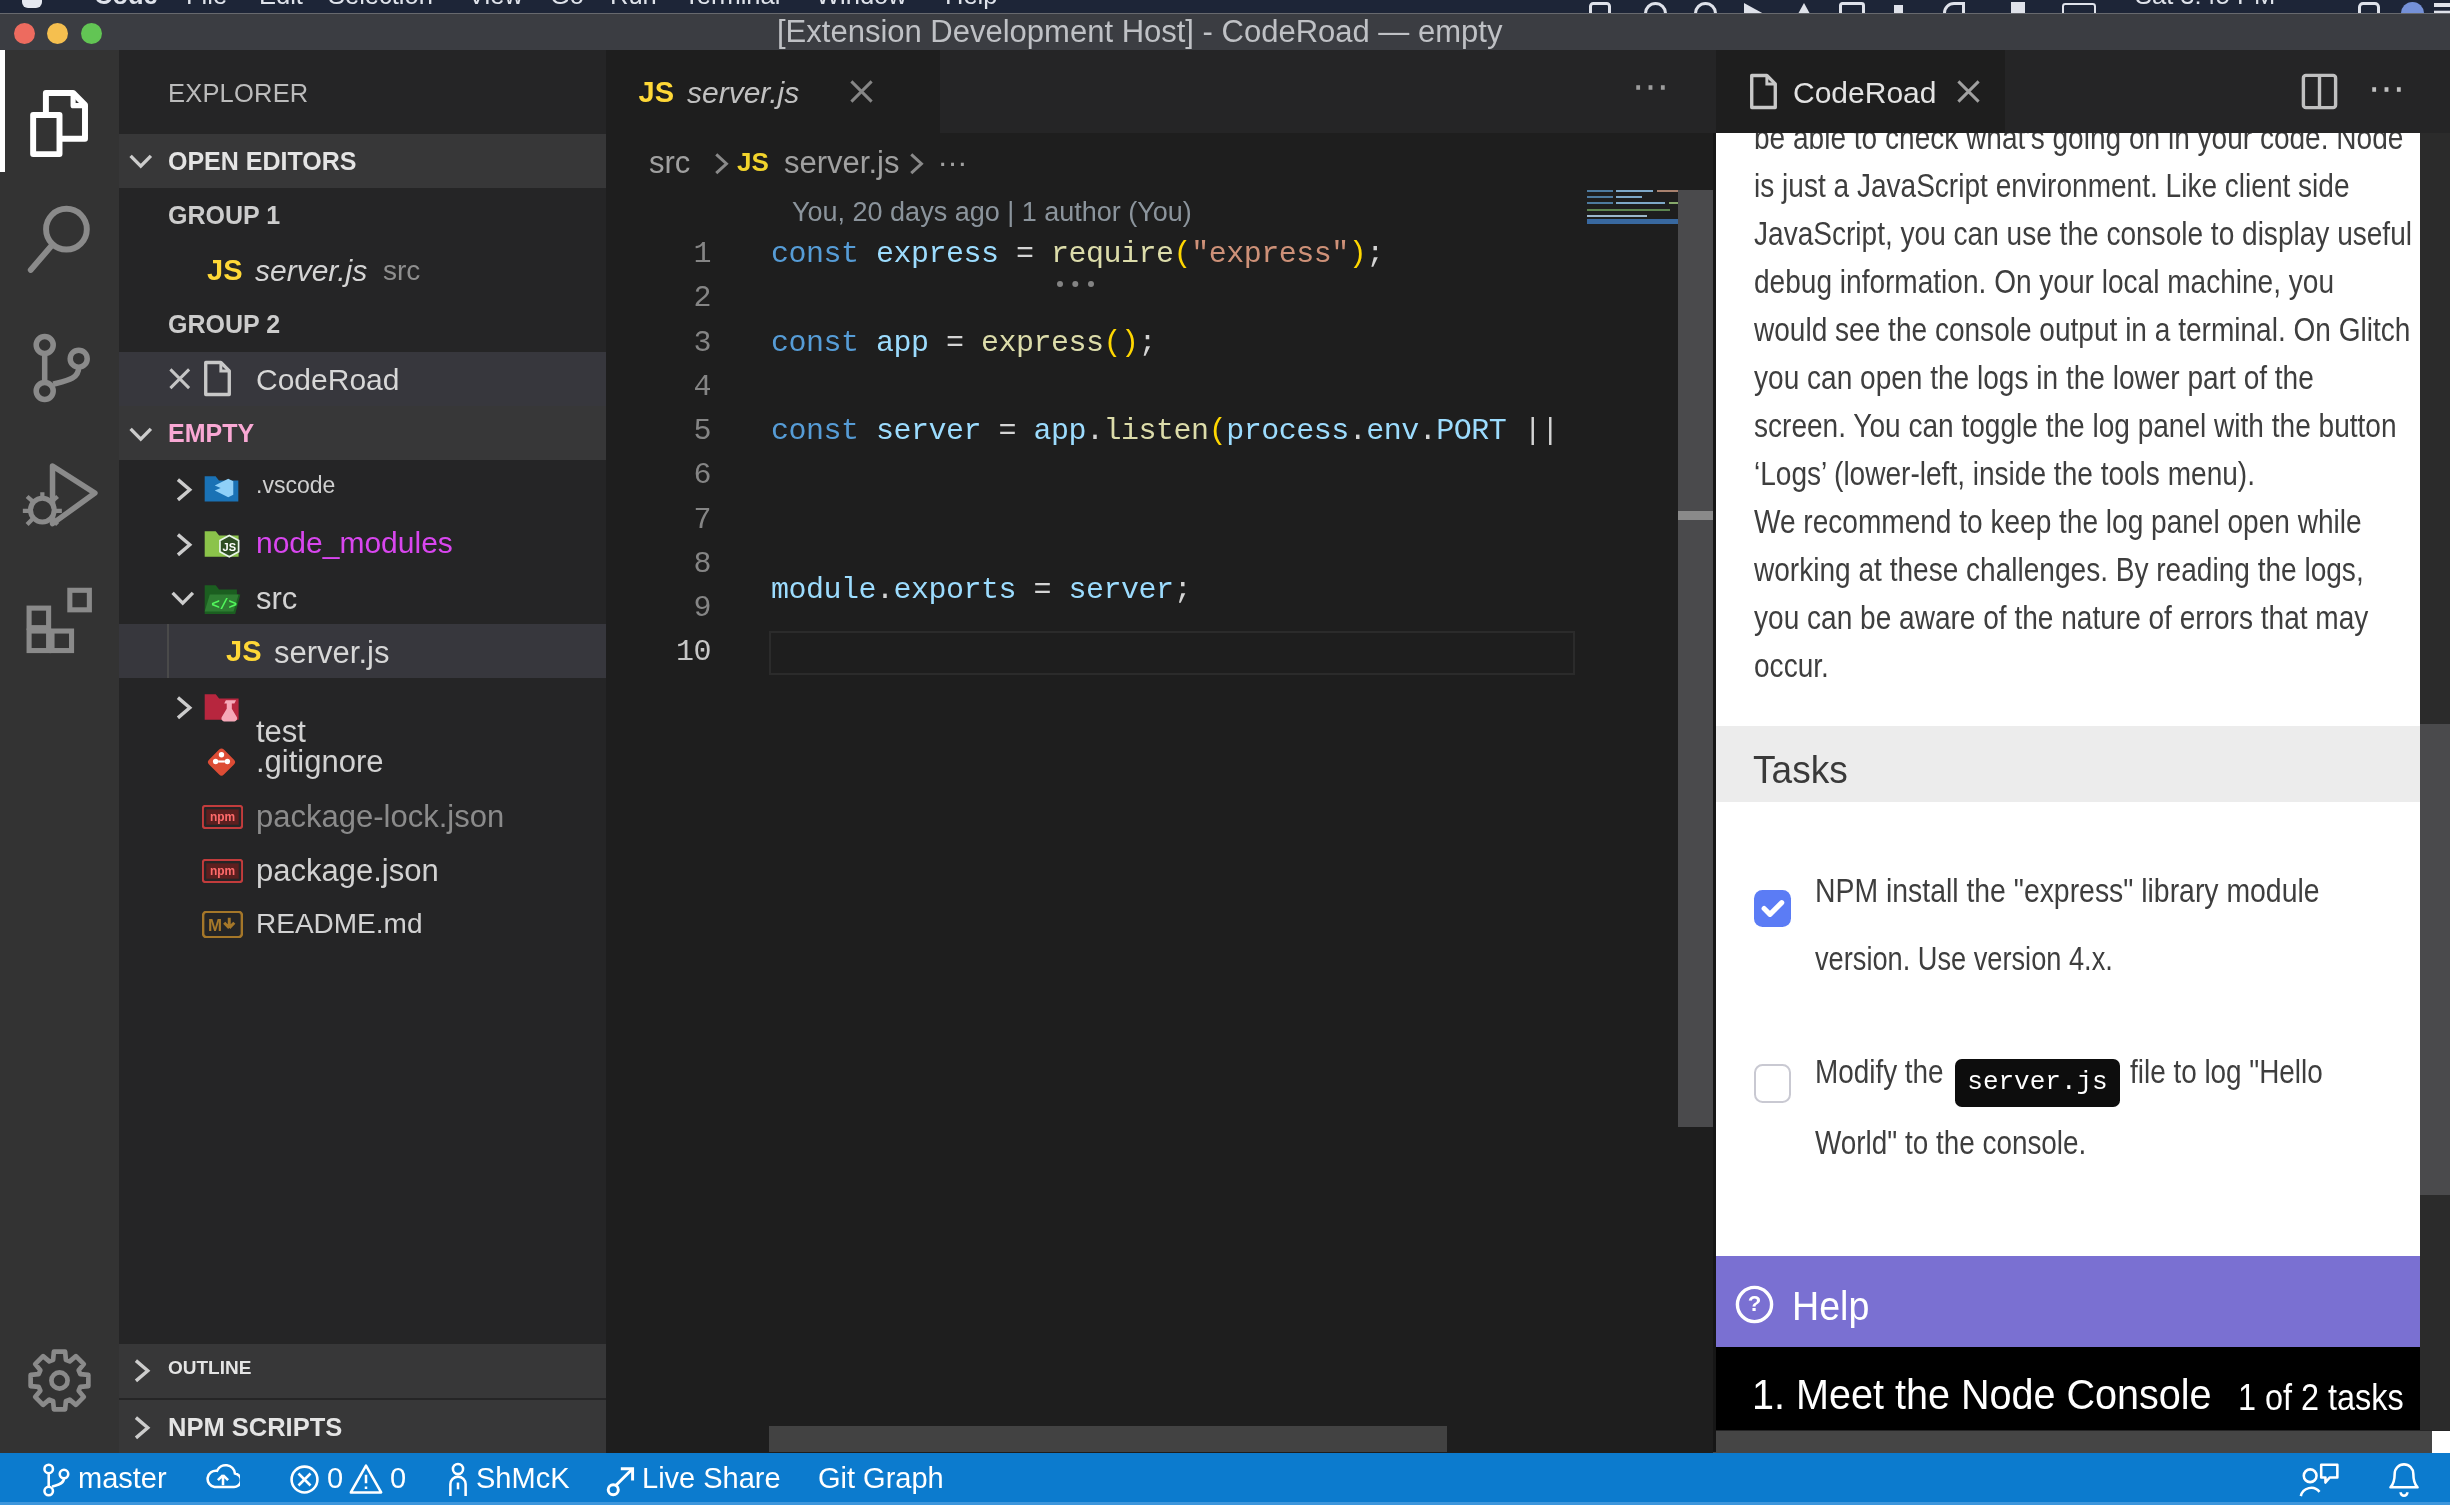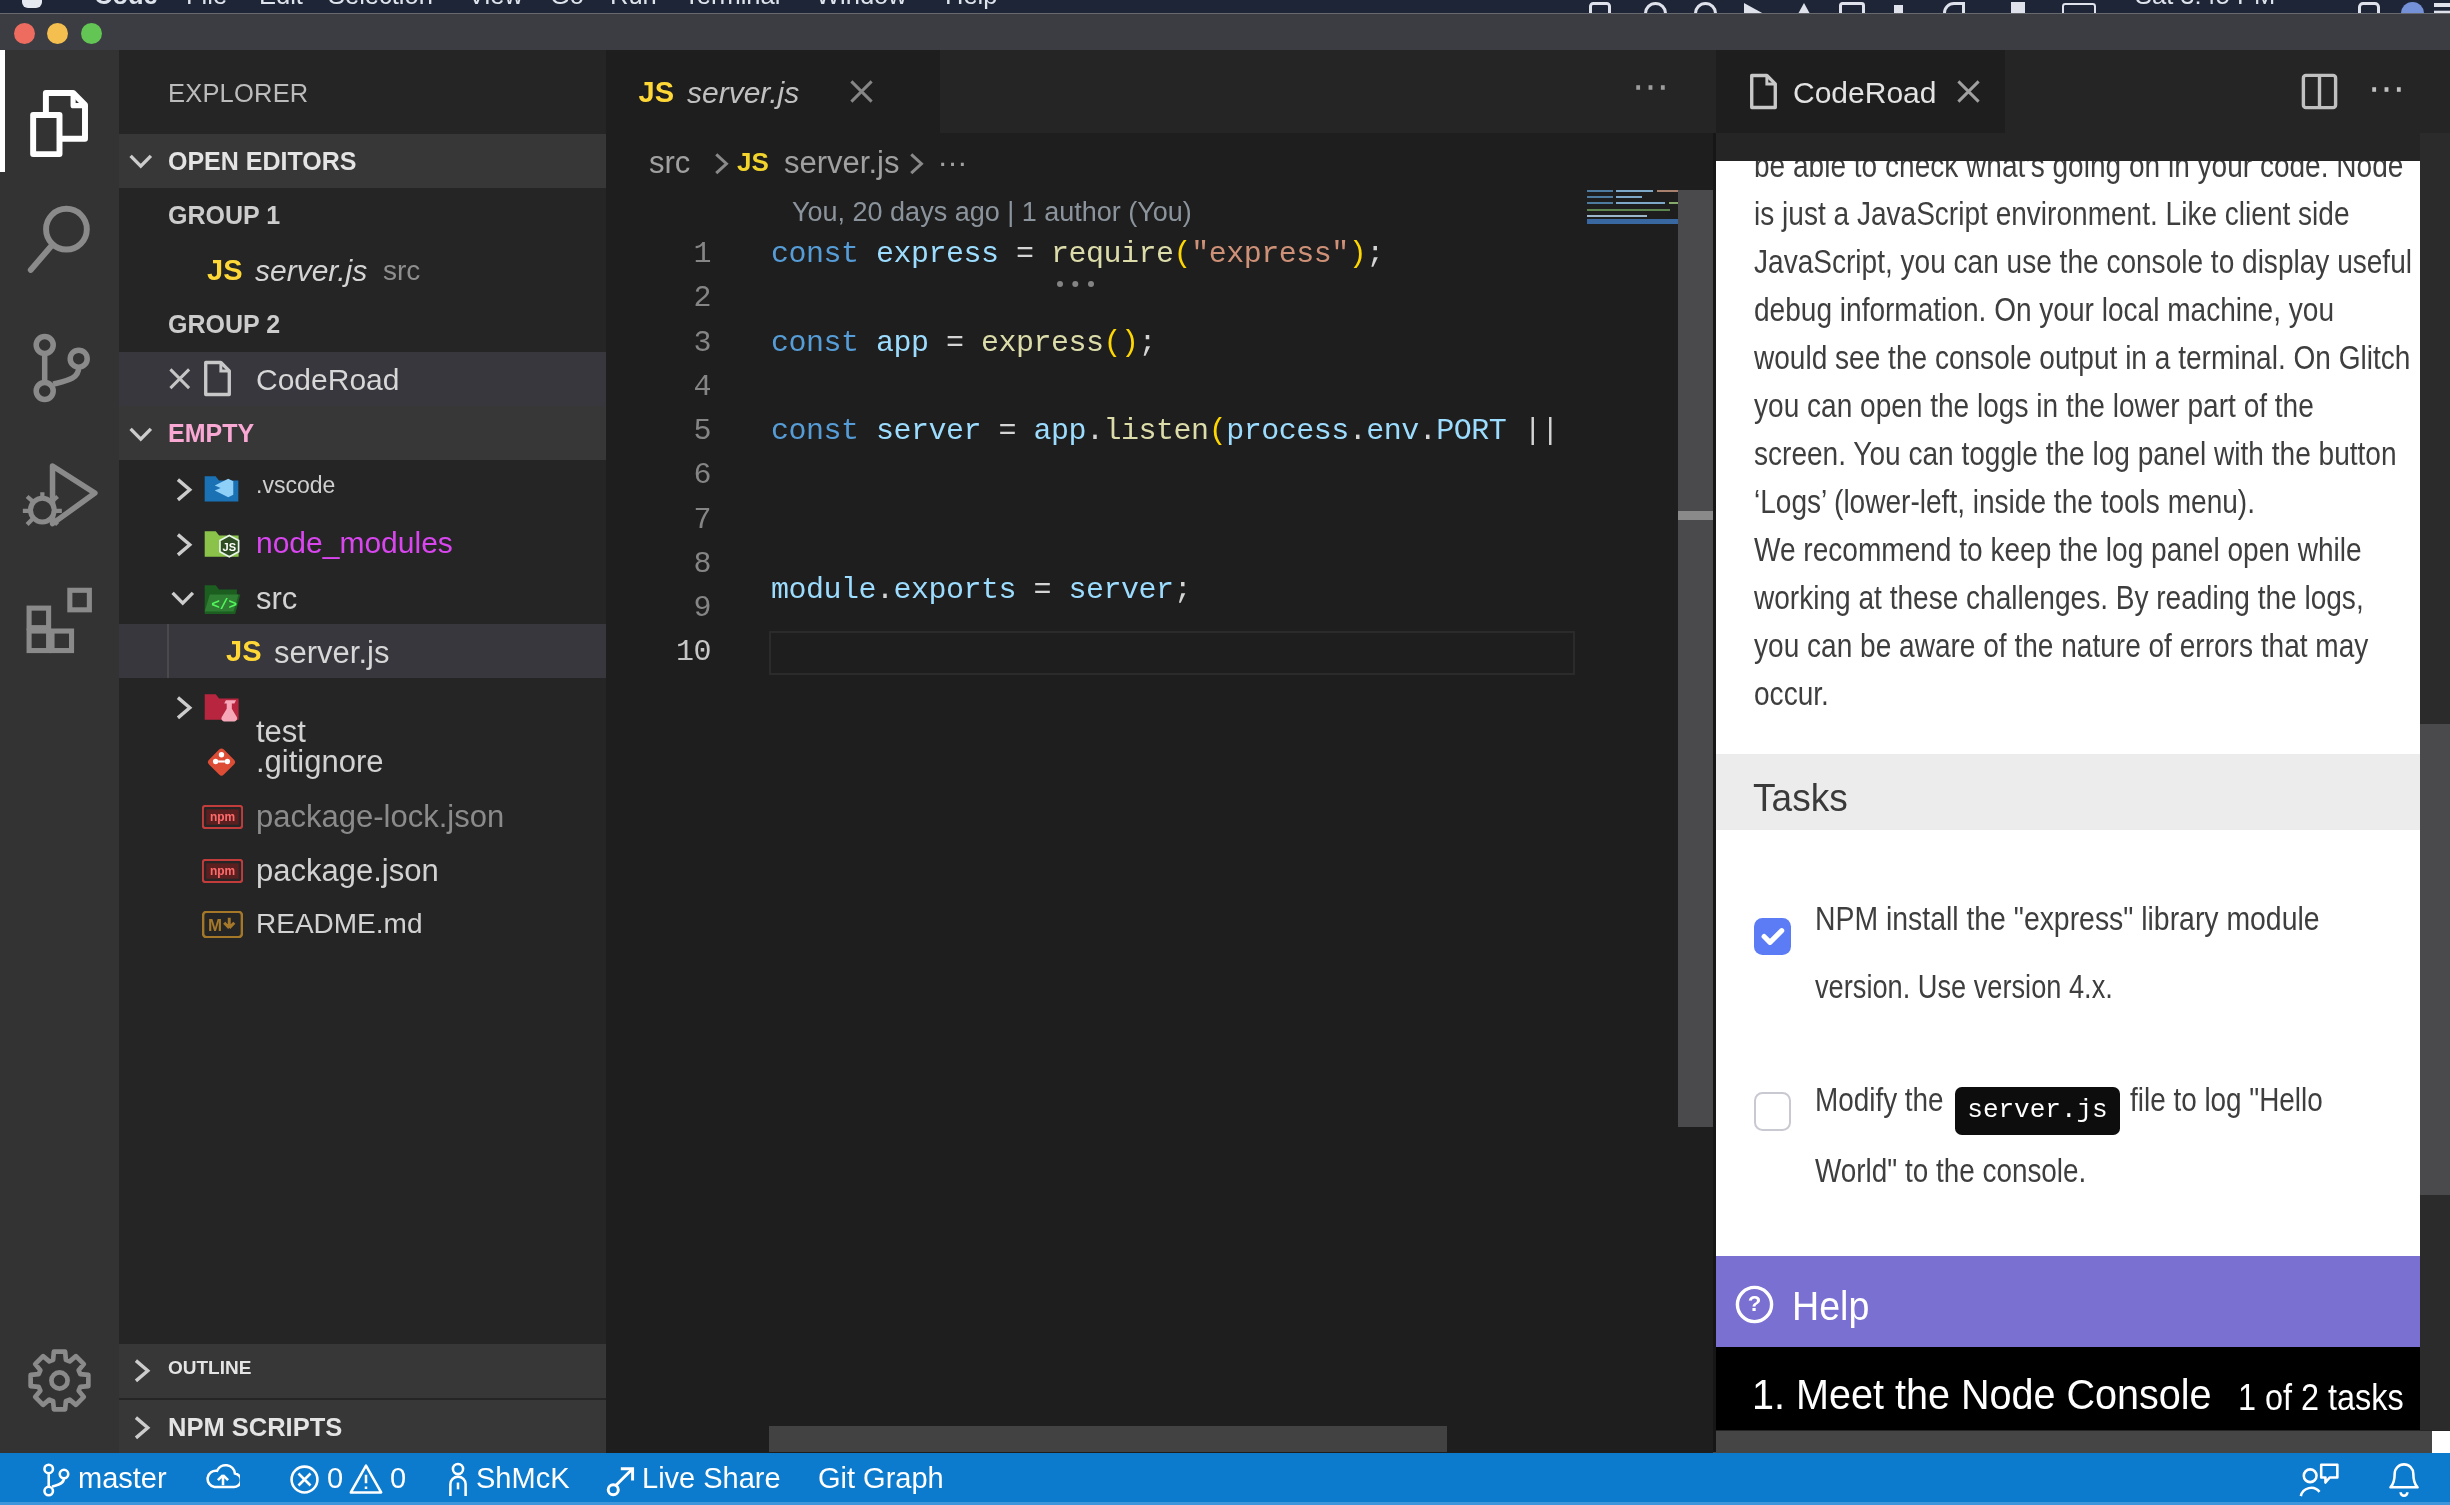--- a/index.html
+++ b/index.html
@@ -40,20 +40,21 @@
   <div class="abs" style="top:2.6px;left:2062px;width:34px;height:18.7px;border:2.6px solid #dfe2ea;border-radius:3.4px;"></div>
   <div class="abs" style="top:1.7px;left:2358px;width:22px;height:22px;border:3.4px solid #dfe2ea;border-radius:5.1px;"></div>
   <div class="abs" style="top:1.7px;left:2401px;width:23px;height:23px;background:#7591d8;border-radius:50%;"></div>
   <div class="abs" style="top:2.6px;left:2434px;width:22px;height:4.3px;background:#dfe2ea;box-shadow:0 7.7px 0 #dfe2ea, 0 15.3px 0 #dfe2ea;"></div>
 </div>
 
 <div class="abs" id="titlebar" style="left:0;top:12.8px;width:2450px;height:37px;background:#3b3d42;border-top:1.7px solid #67696e;">
   <div class="abs" style="left:13.6px;top:9.4px;width:21px;height:21px;border-radius:50%;background:#ed6b5f;"></div>
   <div class="abs" style="left:47px;top:9.4px;width:21px;height:21px;border-radius:50%;background:#f5bf4f;"></div>
   <div class="abs" style="left:81px;top:9.4px;width:21px;height:21px;border-radius:50%;background:#62c554;"></div>
+  <div class="abs" style="left:777px;top:0;width:732px;height:36px;line-height:36px;color:#bfc1c5;font-size:31px;">[Extension Development Host] - CodeRoad — empty</div>
 </div>
 
 <div class="abs" id="activitybar" style="left:0;top:50px;width:119px;height:1403px;background:#333333;"></div>
 <div class="abs" style="left:0;top:50px;width:5.1px;height:122px;background:#ffffff;"></div>
 
 <svg class="abs" style="left:17px;top:81px;" width="85" height="85" viewBox="0 0 100 100">
   <path d="M34 14 h32 l14 14 v40 h-46 z" fill="none" stroke="#ffffff" stroke-width="7" stroke-linejoin="round"></path>
   <path d="M66 14 v15 h15" fill="none" stroke="#ffffff" stroke-width="6" stroke-linejoin="round"></path>
   <path d="M50 40 v46 h-31 v-46 z" fill="#333333" stroke="#ffffff" stroke-width="7" stroke-linejoin="round"></path>
 </svg>
@@ -282,21 +283,21 @@
   <div class="abs" style="left:80px;top:25.5px;font-size:30px;color:#e3e3e3;">CodeRoad</div>
   <svg class="abs" style="left:242px;top:28px;" width="27" height="27" viewBox="0 0 32 32">
         <path d="M4 4 l24 24 M28 4 L4 28" stroke="#a0a0a0" stroke-width="3.5"></path>
       </svg>
   <svg class="abs" style="left:587px;top:22px;" width="39" height="39" viewBox="0 0 46 46">
         <rect x="4" y="4" width="38" height="38" rx="3" fill="none" stroke="#c0c0c0" stroke-width="4"></rect>
         <line x1="23" y1="4" x2="23" y2="42" stroke="#c0c0c0" stroke-width="4"></line>
       </svg>
   <div class="abs" style="left:655px;top:17px;font-size:37px;color:#c0c0c0;">⋯</div>
 
-  <div class="abs" style="left:0;top:83px;width:737px;height:1123px;background:#ffffff;overflow:hidden;margin-top:28px;">
+  <div class="abs" style="left:0;top:83px;width:737px;height:1123px;background:#ffffff;overflow:hidden;">
     <div class="abs" style="left:41px;top:-20.4px;width:672px;font-size:34px;line-height:48px;color:#3e3e3e;white-space:nowrap;transform:scaleX(0.825);transform-origin:0 0;">
       <div>be able to check what's going on in your code. Node</div>
       <div>is just a JavaScript environment. Like client side</div>
       <div>JavaScript, you can use the console to display useful</div>
       <div>debug information. On your local machine, you</div>
       <div>would see the console output in a terminal. On Glitch</div>
       <div>you can open the logs in the lower part of the</div>
       <div>screen. You can toggle the log panel with the button</div>
       <div>‘Logs’ (lower-left, inside the tools menu).</div>
       <div>We recommend to keep the log panel open while</div>

